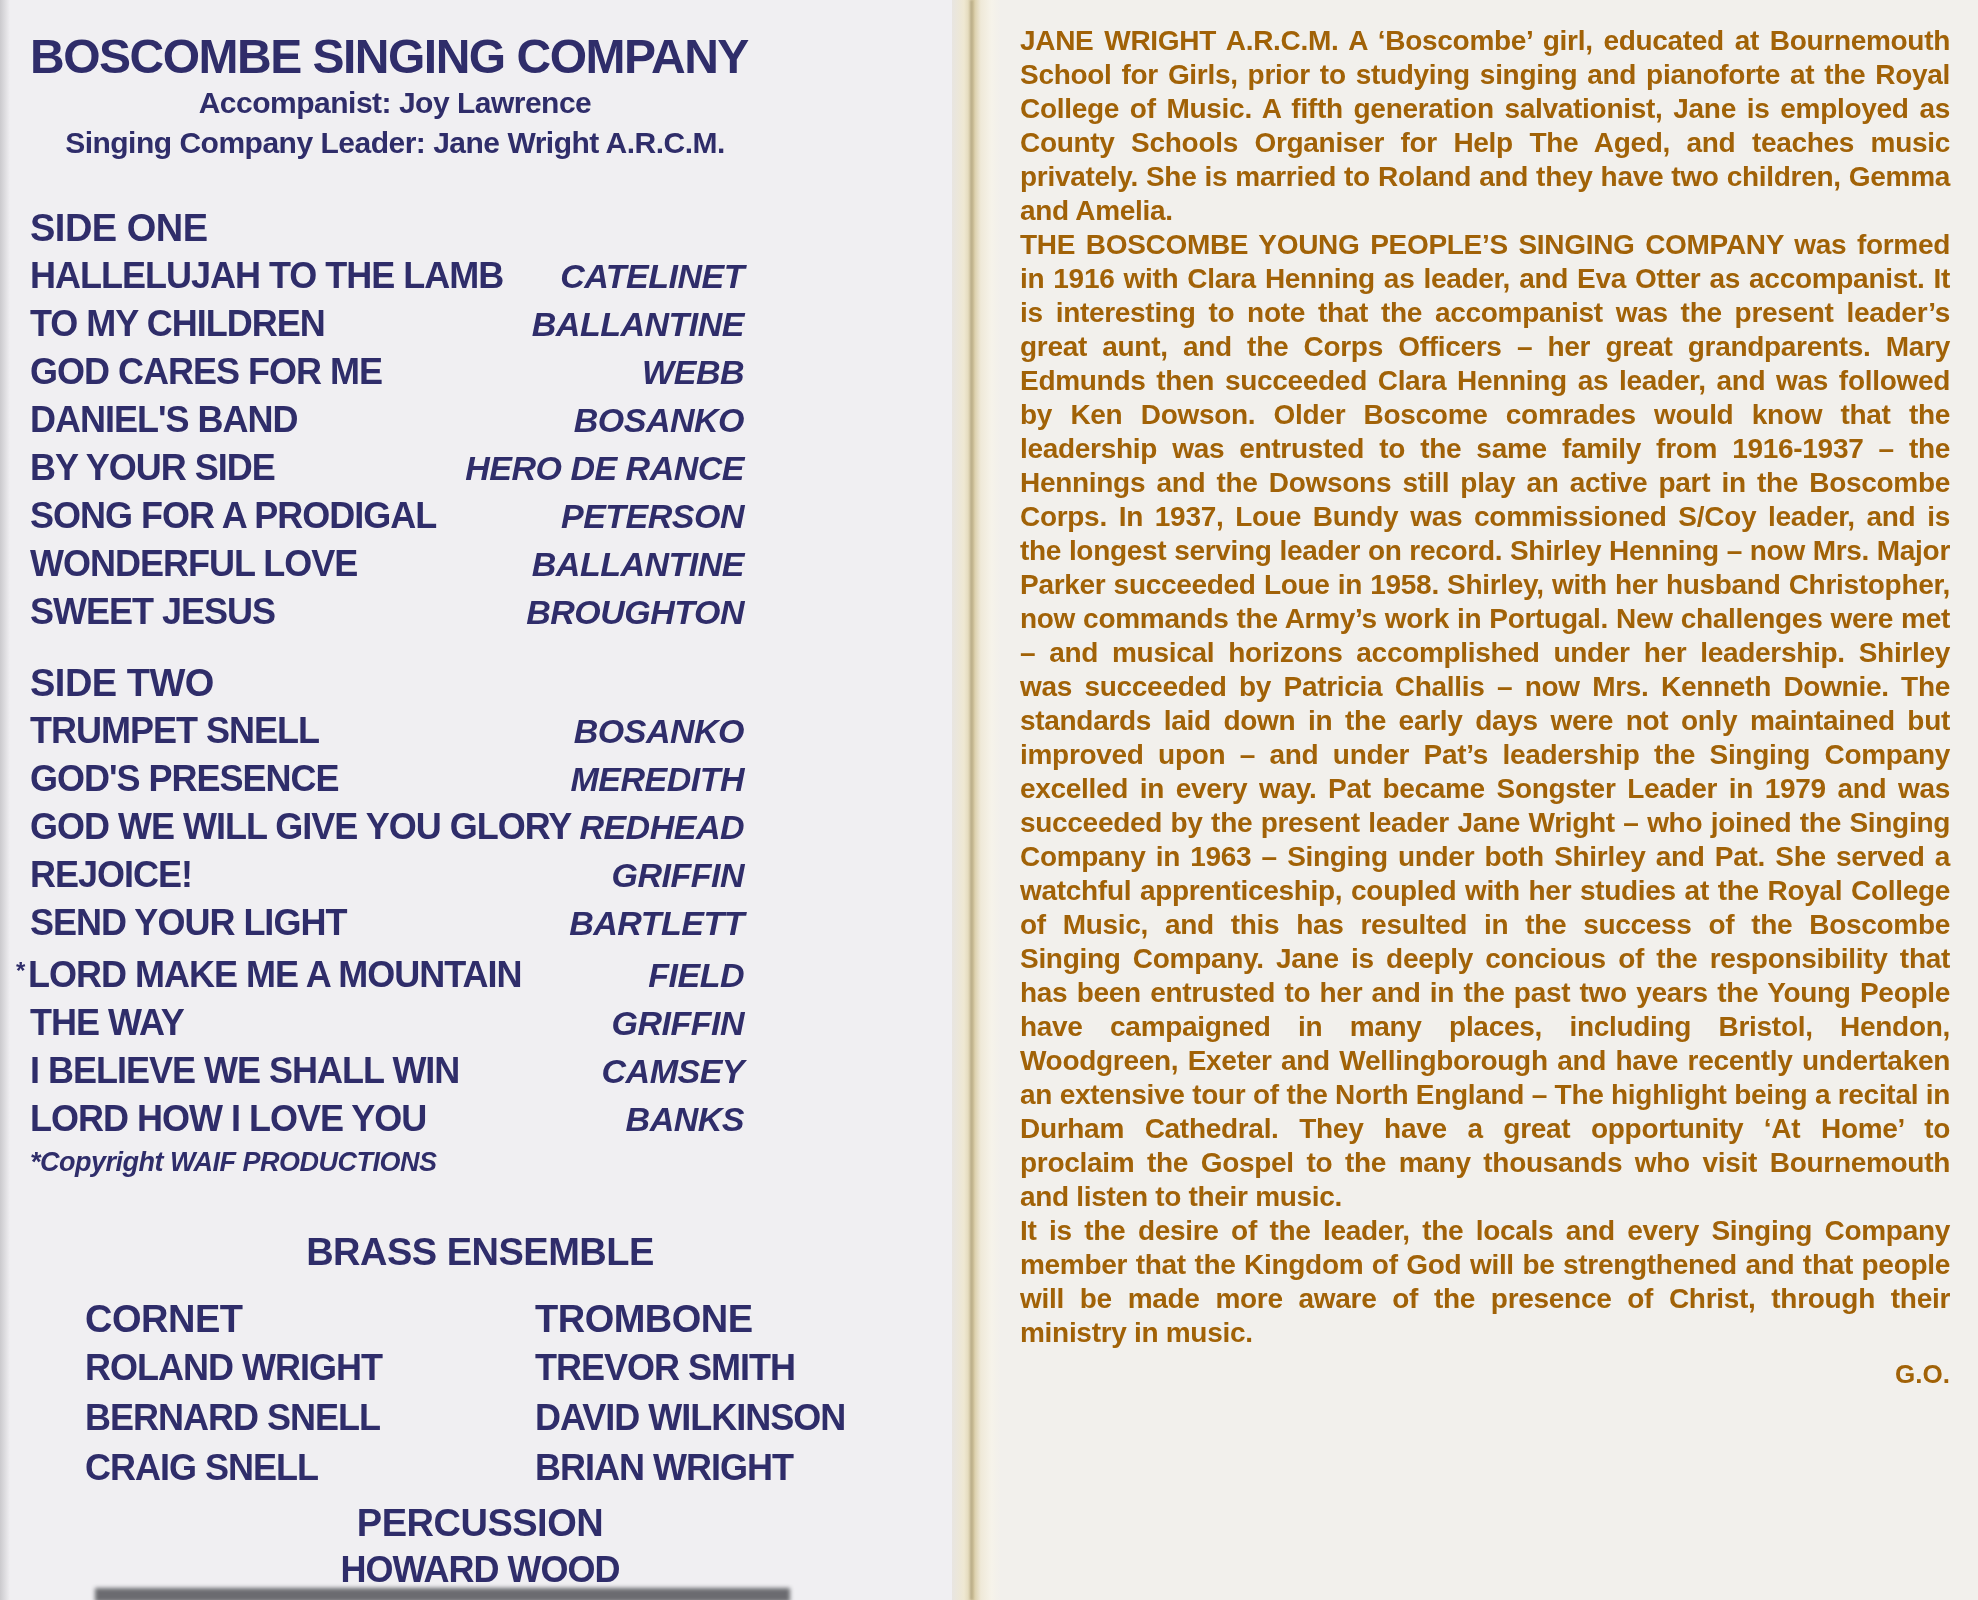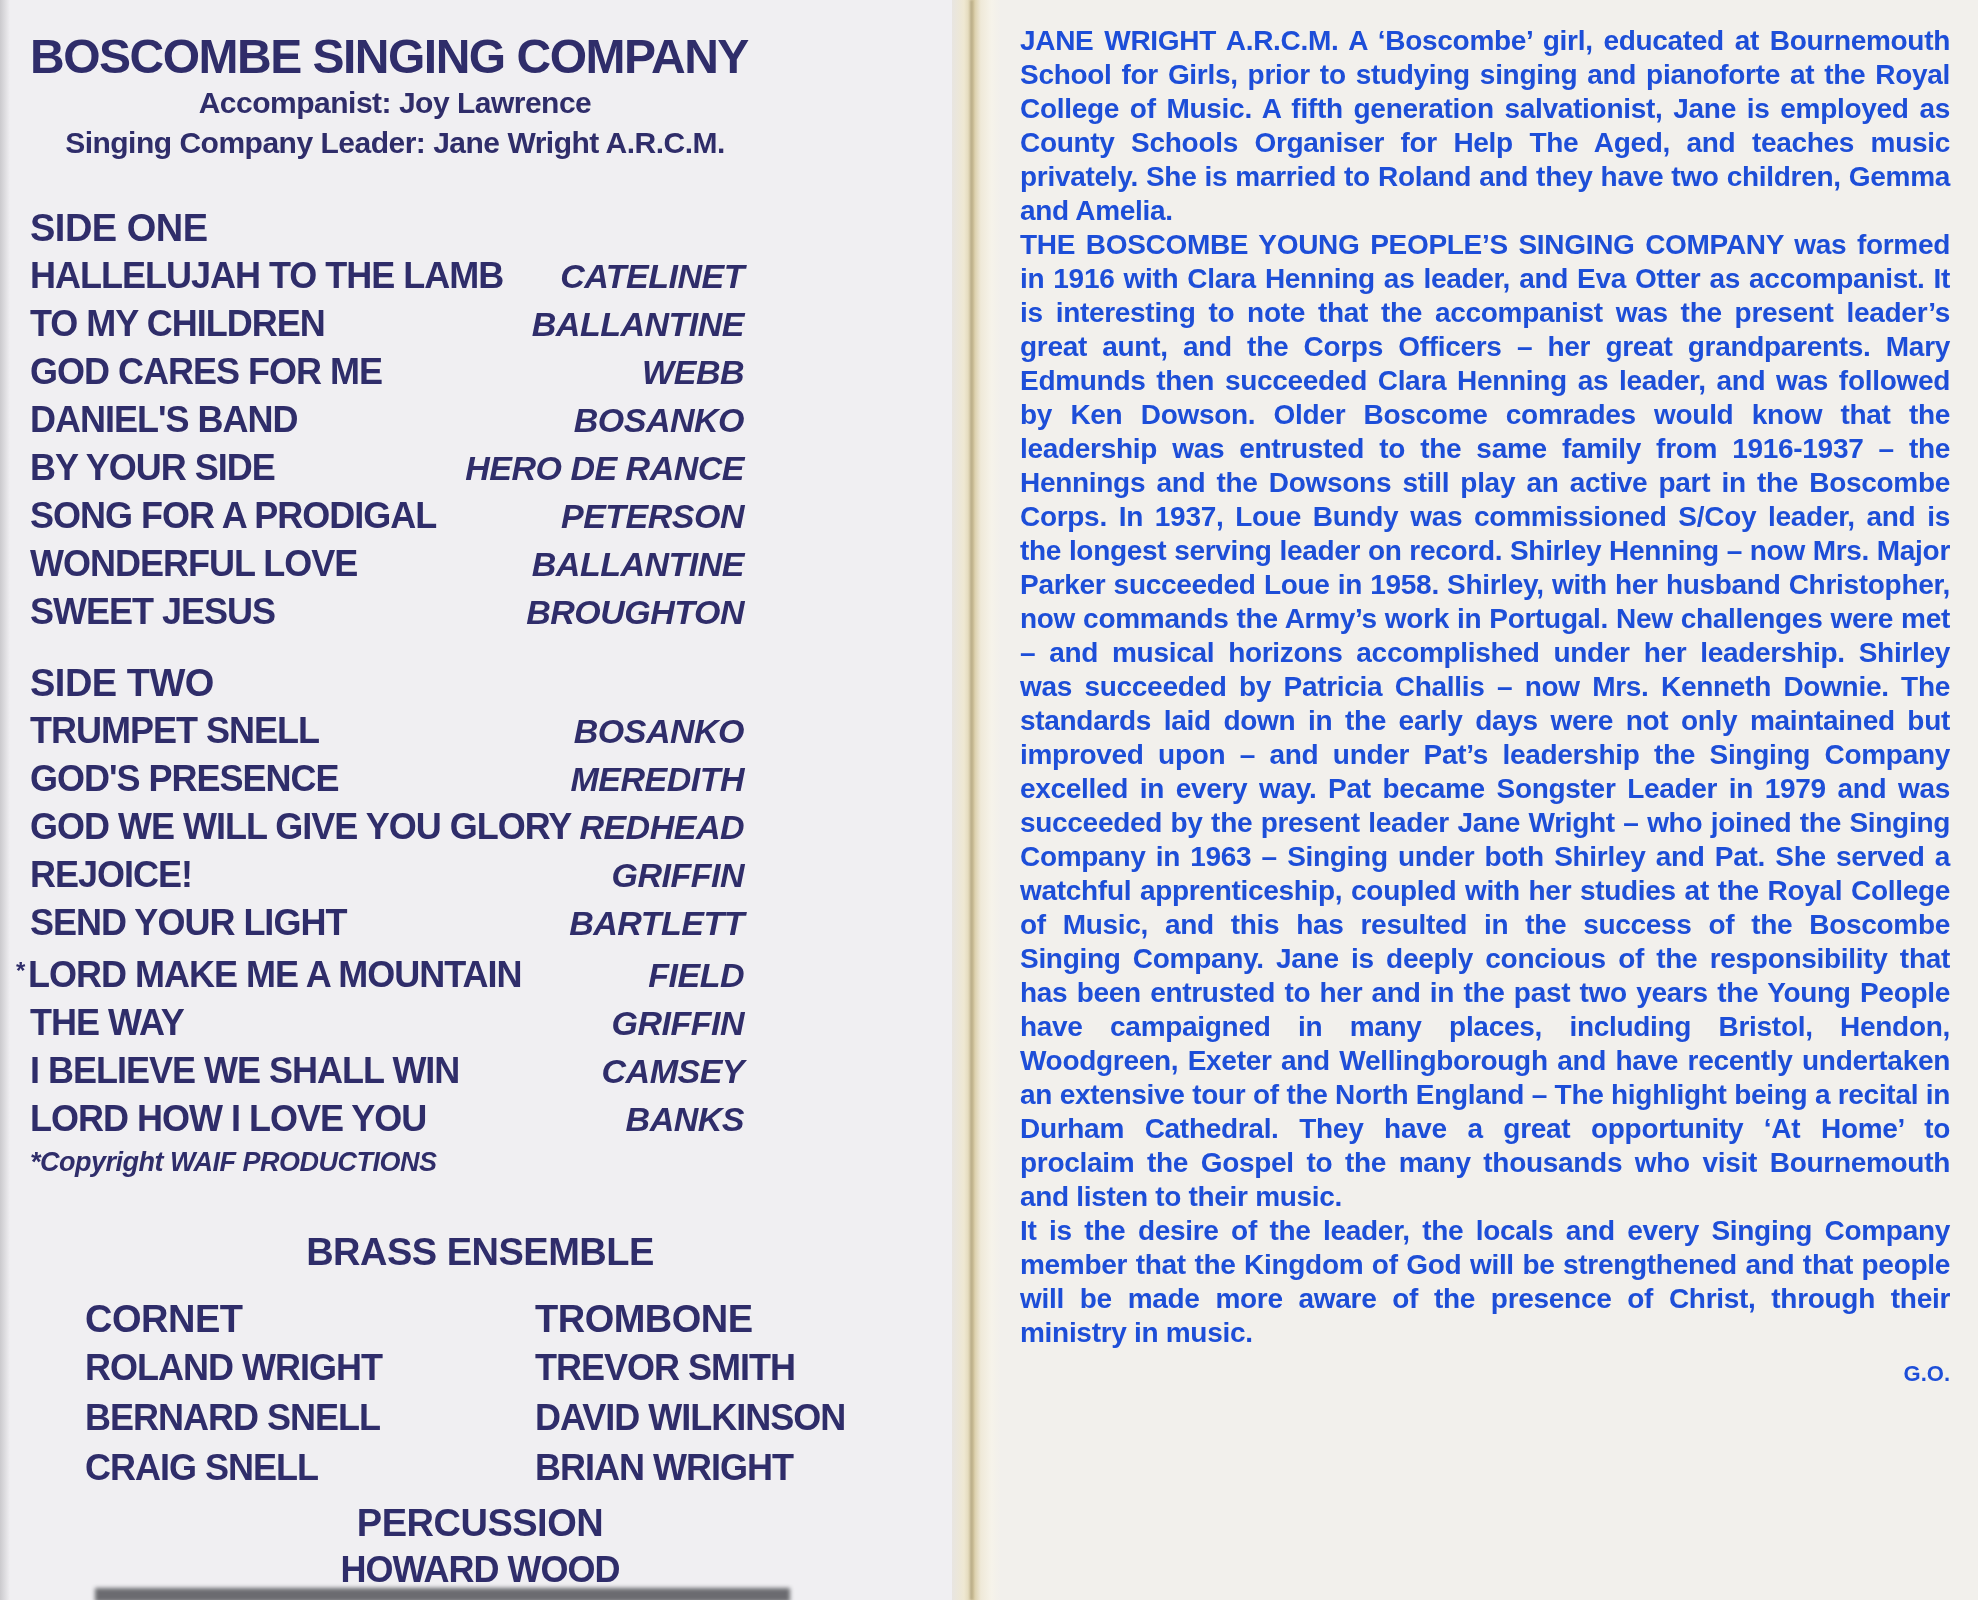--- a/index.html
+++ b/index.html
@@ -63,29 +63,29 @@
     position:absolute;left:952px;top:0;width:48px;height:1600px;
     background:linear-gradient(90deg,#e8e5e1 0%,#efe8d2 25%,#d8cba4 45%,#efe9d8 60%,#f6f3ea 82%,#f2f0ec 100%);
   }
   .crease-line{
     position:absolute;left:18px;top:0;width:3px;height:1600px;
     background:rgba(140,125,85,.45);filter:blur(1px);
   }
   
   .right-panel{
     position:absolute;left:1000px;top:0;width:978px;height:1600px;
-    background:#f2f0ec;color:#1d4ed8;
+    background:#f2f0ec;color:#a16207;
   }
   .right-inner{padding:24px 28px 0 20px;}
   .body-paragraph{
     margin:0;font-size:28px;font-weight:bold;line-height:34px;
     text-align:justify;letter-spacing:-0.3px;
   }
   .signature{
-    text-align:right;font-size:22px;font-weight:bold;line-height:40px;margin-top:4px;
+    text-align:right;font-size:26px;font-weight:bold;line-height:40px;margin-top:4px;
   }
 </style>
 </head>
 <body>
 
 <div class="page">
 
   <div class="left-panel">
     <div class="left-inner">
       <div class="album-title">BOSCOMBE SINGING COMPANY</div>

